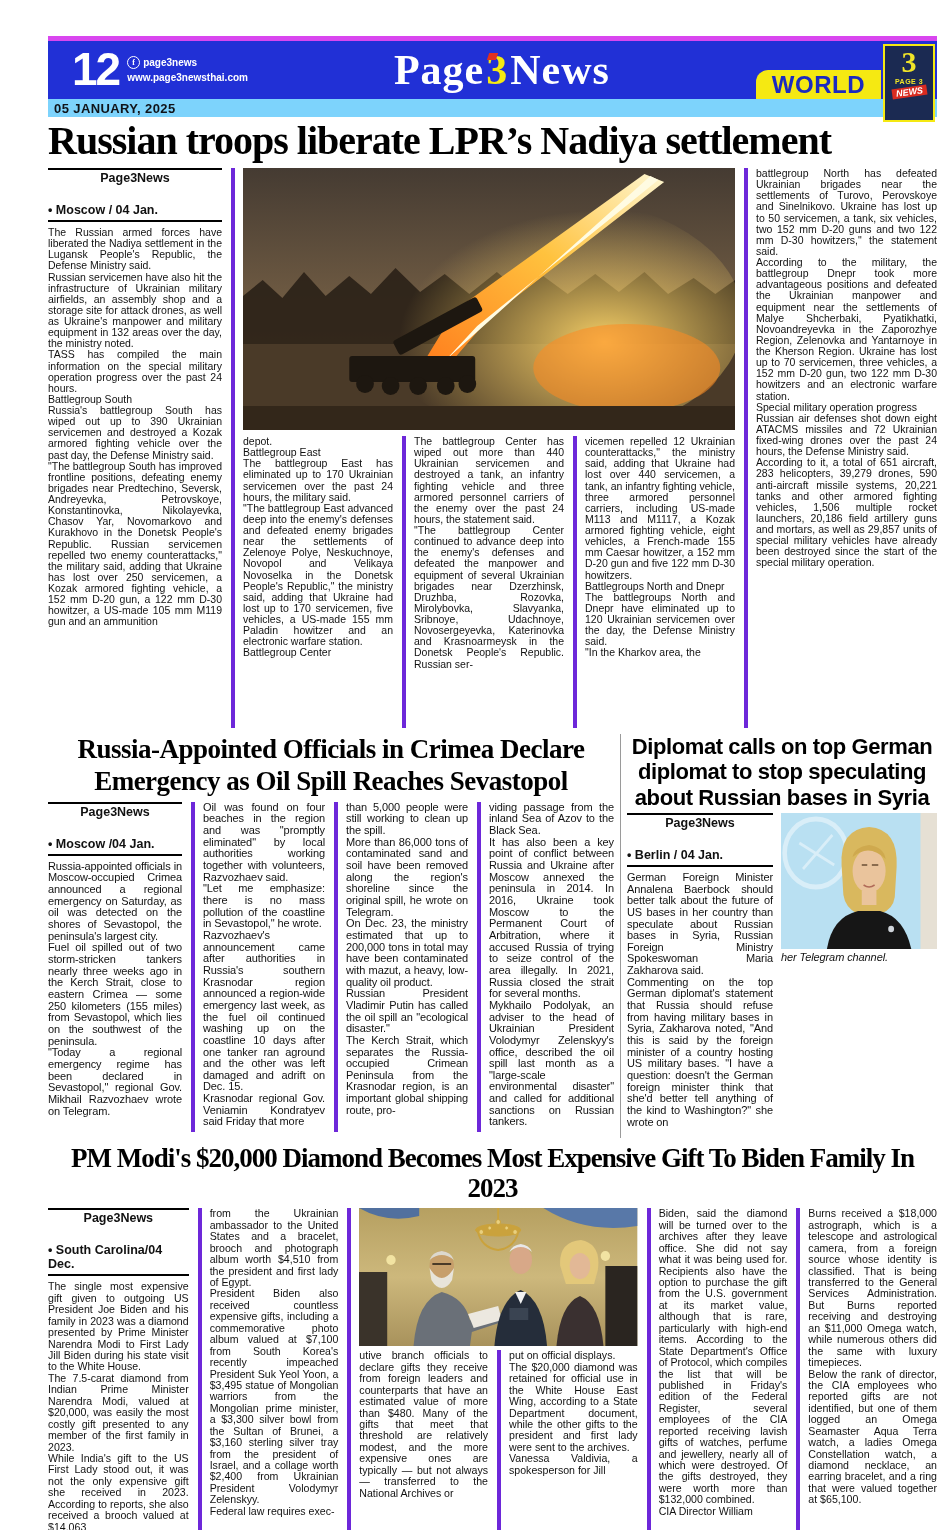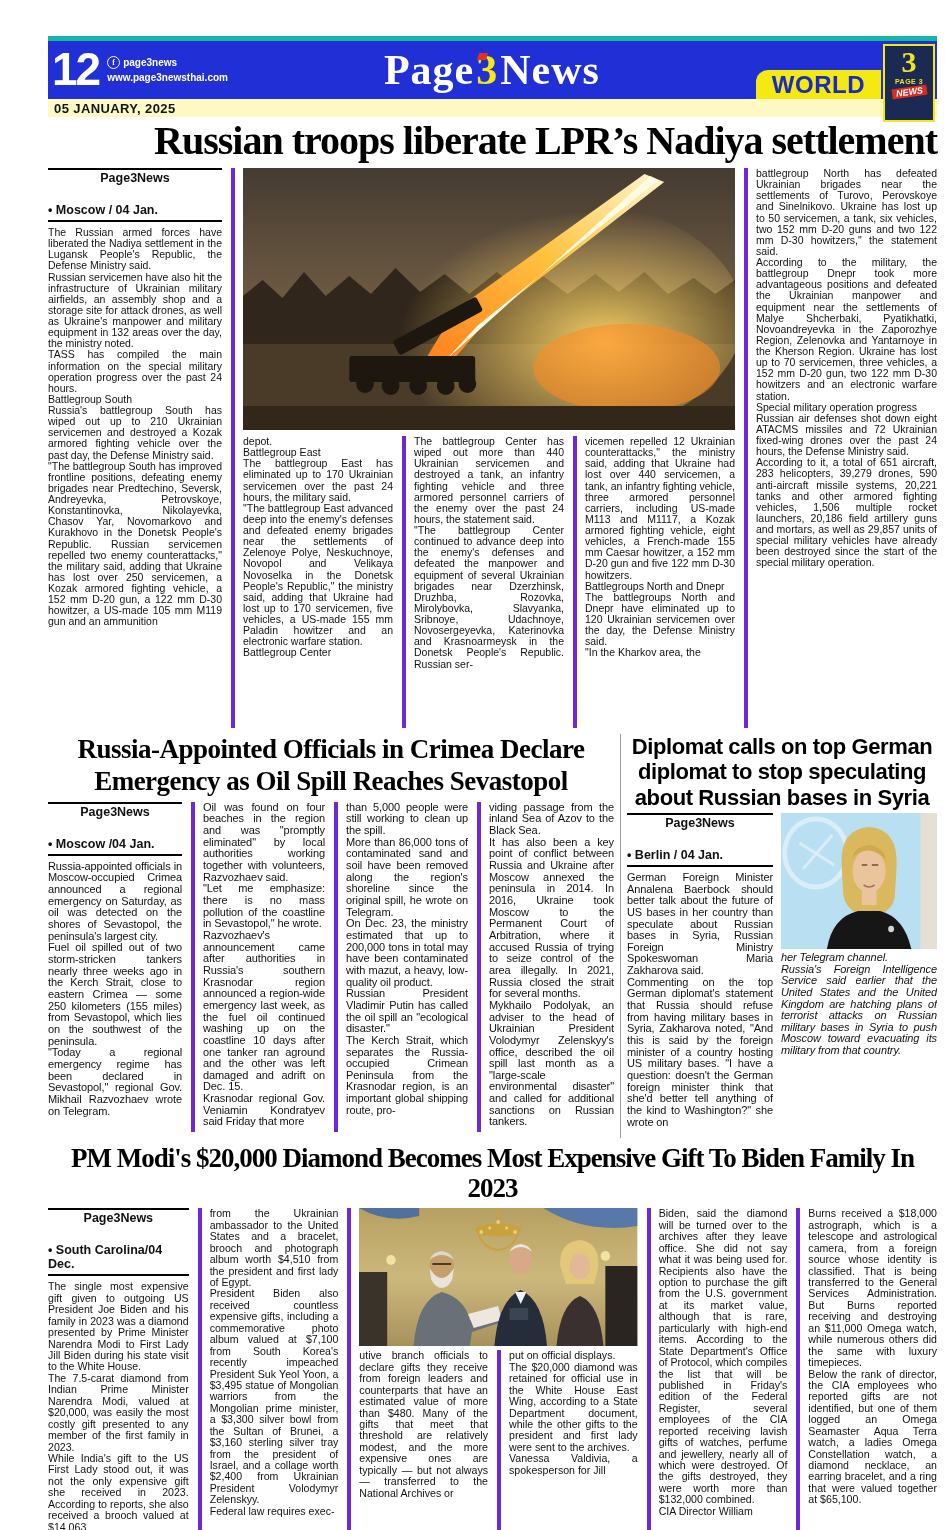--- a/index.html
+++ b/index.html
@@ -1,46 +1,46 @@
 <!DOCTYPE html>
 <html><head>
 <meta charset="utf-8">
 <style>
   html,body{margin:0;padding:0;background:#ffffff;}
   .page{width:945px;height:1530px;background:#fff;overflow:hidden;position:relative;
         font-family:"Liberation Sans",sans-serif;color:#111;}
   .content{margin:36px 8px 0 48px;}
 
   
-  .band{background:#2130d6;border-top:5px solid #14b8a6;height:58px;display:flex;align-items:stretch;position:relative;}
+  .band{background:#2130d6;border-top:5px solid #d946ef;height:58px;display:flex;align-items:stretch;position:relative;padding-left:20px;}
   .band-left{display:flex;align-items:center;padding-left:4px;}
   .page-num{font-size:46px;font-weight:bold;color:#fff;line-height:0.95;letter-spacing:-2px;}
   .brand-small{color:#fff;font-size:10px;font-weight:bold;margin-left:8px;line-height:1.5;}
   .social-row{display:flex;align-items:center;gap:3px;}
   .fb{display:inline-block;width:11px;height:11px;border:1px solid #fff;border-radius:50%;
       font-size:8px;text-align:center;line-height:11px;font-family:"Liberation Serif",serif;}
   .band-center{flex:1;text-align:center;font-family:"Liberation Serif",serif;font-weight:bold;
       font-size:42px;color:#fff;line-height:58px;letter-spacing:1px;}
   .band-center .y3{color:#f5e912;position:relative;padding:0 2px;}
   .band-center .y3::before{content:"";position:absolute;top:6px;left:4px;width:9px;height:7px;
       background:#e03020;transform:skewX(-18deg);}
   .band-right{display:flex;align-items:flex-end;padding-right:56px;}
   .world{background:#f5e912;color:#1b2ac0;font-weight:bold;font-size:24px;letter-spacing:0.5px;
       padding:1px 16px 0 16px;border-radius:12px 0 0 0;line-height:28px;}
   .logo{position:absolute;right:2px;top:3px;width:48px;height:74px;background:#1b2a52;
       border:2px solid #f5e912;display:flex;flex-direction:column;align-items:center;z-index:3;}
   .logo3{color:#f0e428;font-weight:bold;font-size:30px;line-height:32px;font-family:"Liberation Serif",serif;}
   .logop{color:#f0e428;font-weight:bold;font-size:7px;letter-spacing:0.5px;}
   .logon{background:#d92b20;color:#fff;font-weight:bold;font-style:italic;font-size:9px;
       padding:0 4px;margin-top:2px;transform:rotate(-8deg);}
-  .date-bar{background:#fef9c3;height:18px;display:flex;align-items:center;font-weight:bold;
+  .date-bar{background:#7dd3fc;height:18px;display:flex;align-items:center;font-weight:bold;
       font-size:13px;color:#101318;padding-left:6px;letter-spacing:0.4px;}
 
   
-  .h-main{font-family:"Liberation Serif",serif;font-weight:bold;font-size:40px;text-align:right;
+  .h-main{font-family:"Liberation Serif",serif;font-weight:bold;font-size:40px;text-align:left;
       margin:3px 0 6px 0;letter-spacing:-1px;line-height:1.05;color:#000;}
   .h2-serif{font-family:"Liberation Serif",serif;font-weight:bold;text-align:center;color:#000;margin:0;}
   .h2-sans{font-family:"Liberation Sans",sans-serif;font-weight:bold;text-align:center;color:#000;margin:0;}
 
   
   .byline{border-top:2px solid #000;border-bottom:2px solid #000;padding:1px 0 3px 0;margin-bottom:5px;}
   .byline .src{text-align:center;font-weight:bold;font-size:12.5px;}
   .byline .dl{font-weight:bold;font-size:12.5px;margin-top:18px;}
 
   
@@ -131,21 +131,21 @@
       <div class="c1">
         <div class="byline">
           <div class="src">Page3News</div>
           <div class="dl">•  Moscow  /  04  Jan.</div>
         </div>
         <div class="body">
             <p>The Russian armed forces have liberated the Nadiya settlement in the Lugansk People's Republic, the Defense Ministry said.</p>
             <p>Russian servicemen have also hit the infrastructure of Ukrainian military airfields, an assembly shop and a storage site for attack drones, as well as Ukraine's manpower and military equipment in 132 areas over the day, the ministry noted.</p>
             <p>TASS has compiled the main information on the special military operation progress over the past 24 hours.</p>
             <p>Battlegroup South</p>
-            <p>Russia's battlegroup South has wiped out up to 210 Ukrainian servicemen and destroyed a Kozak armored fighting vehicle over the past day, the Defense Ministry said.</p>
+            <p>Russia's battlegroup South has wiped out up to 390 Ukrainian servicemen and destroyed a Kozak armored fighting vehicle over the past day, the Defense Ministry said.</p>
             <p>"The battlegroup South has improved frontline positions, defeating enemy brigades near Predtechino, Seversk, Andreyevka, Petrovskoye, Konstantinovka, Nikolayevka, Chasov Yar, Novomarkovo and Kurakhovo in the Donetsk People's Republic. Russian servicemen repelled two enemy counterattacks," the military said, adding that Ukraine has lost over 250 servicemen, a Kozak armored fighting vehicle, a 152 mm D-20 gun, a 122 mm D-30 howitzer, a US-made 105 mm M119 gun and an ammunition</p>
           </div>
       </div>
 
       <figure class="photo sep-l">
         <svg viewBox="0 0 500 262" preserveAspectRatio="none">
           <defs>
             <linearGradient id="sky" x1="0" y1="0" x2="0" y2="1">
               <stop offset="0" stop-color="#453b32"></stop>
                 <stop offset="0.5" stop-color="#6e5a42"></stop>
@@ -271,21 +271,20 @@
                 <path d="M78,44 Q96,30 114,46 Q112,34 96,32 Q80,34 78,44 Z" fill="#cfa94e"></path>
                 <path d="M88,52 L94,52 M99,52 L106,52" stroke="#6b4f34" stroke-width="1.6"></path>
                 <path d="M90,72 Q96,76 102,72" stroke="#b06a58" stroke-width="1.6" fill="none"></path>
                 <rect x="88" y="78" width="16" height="14" fill="#eac49c"></rect>
                 <path d="M50,136 Q56,104 84,98 L108,98 Q134,104 142,136 Z" fill="#161616"></path>
                 <circle cx="120" cy="116" r="3.2" fill="#cfd4da"></circle>
               </svg>
             </figure>
             <div class="body">
                 <p>her Telegram channel.</p>
-                <p>Russia's Foreign Intelligence Service said earlier that the United States and the United Kingdom are hatching plans of terrorist attacks on Russian military bases in Syria to push Moscow toward evacuating its military from that country.</p>
               </div>
           </div>
         </div>
       </section>
     </section>
 
     <section class="a4">
       <h2 class="h2-serif hl">PM Modi's $20,000 Diamond Becomes Most Expensive Gift To Biden Family In 2023</h2>
       <div class="grid6">
         <div class="c1">

